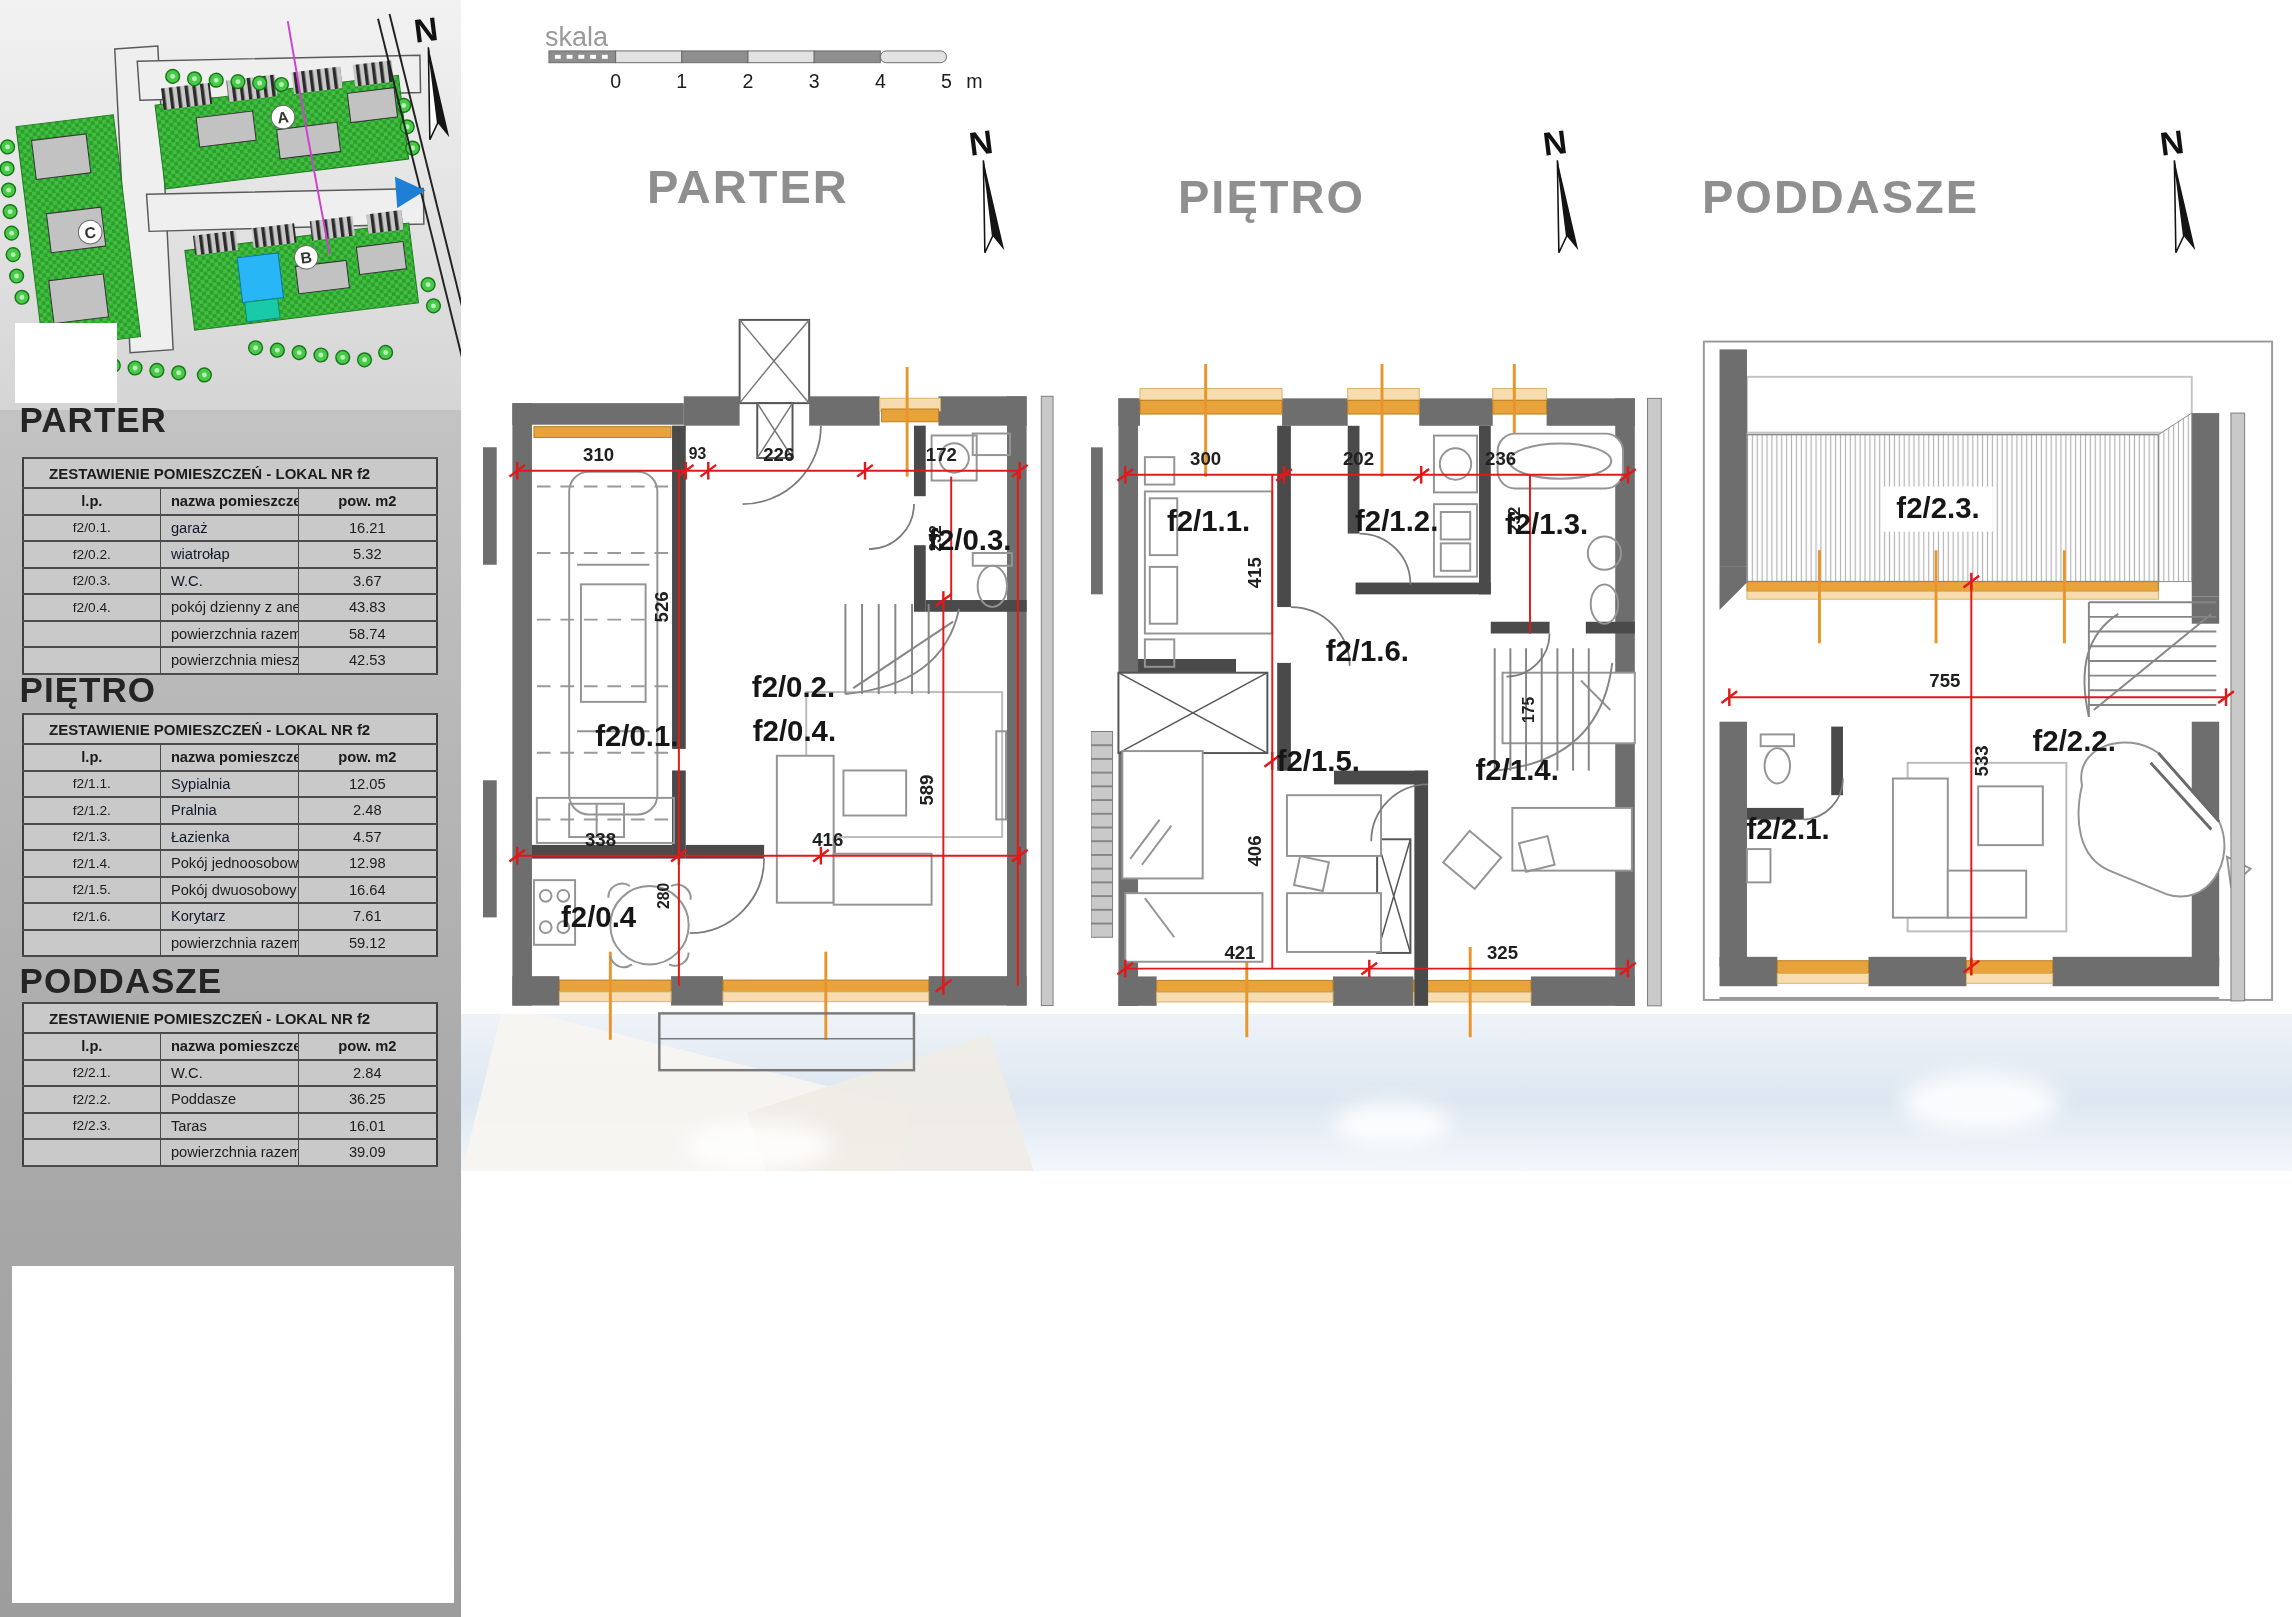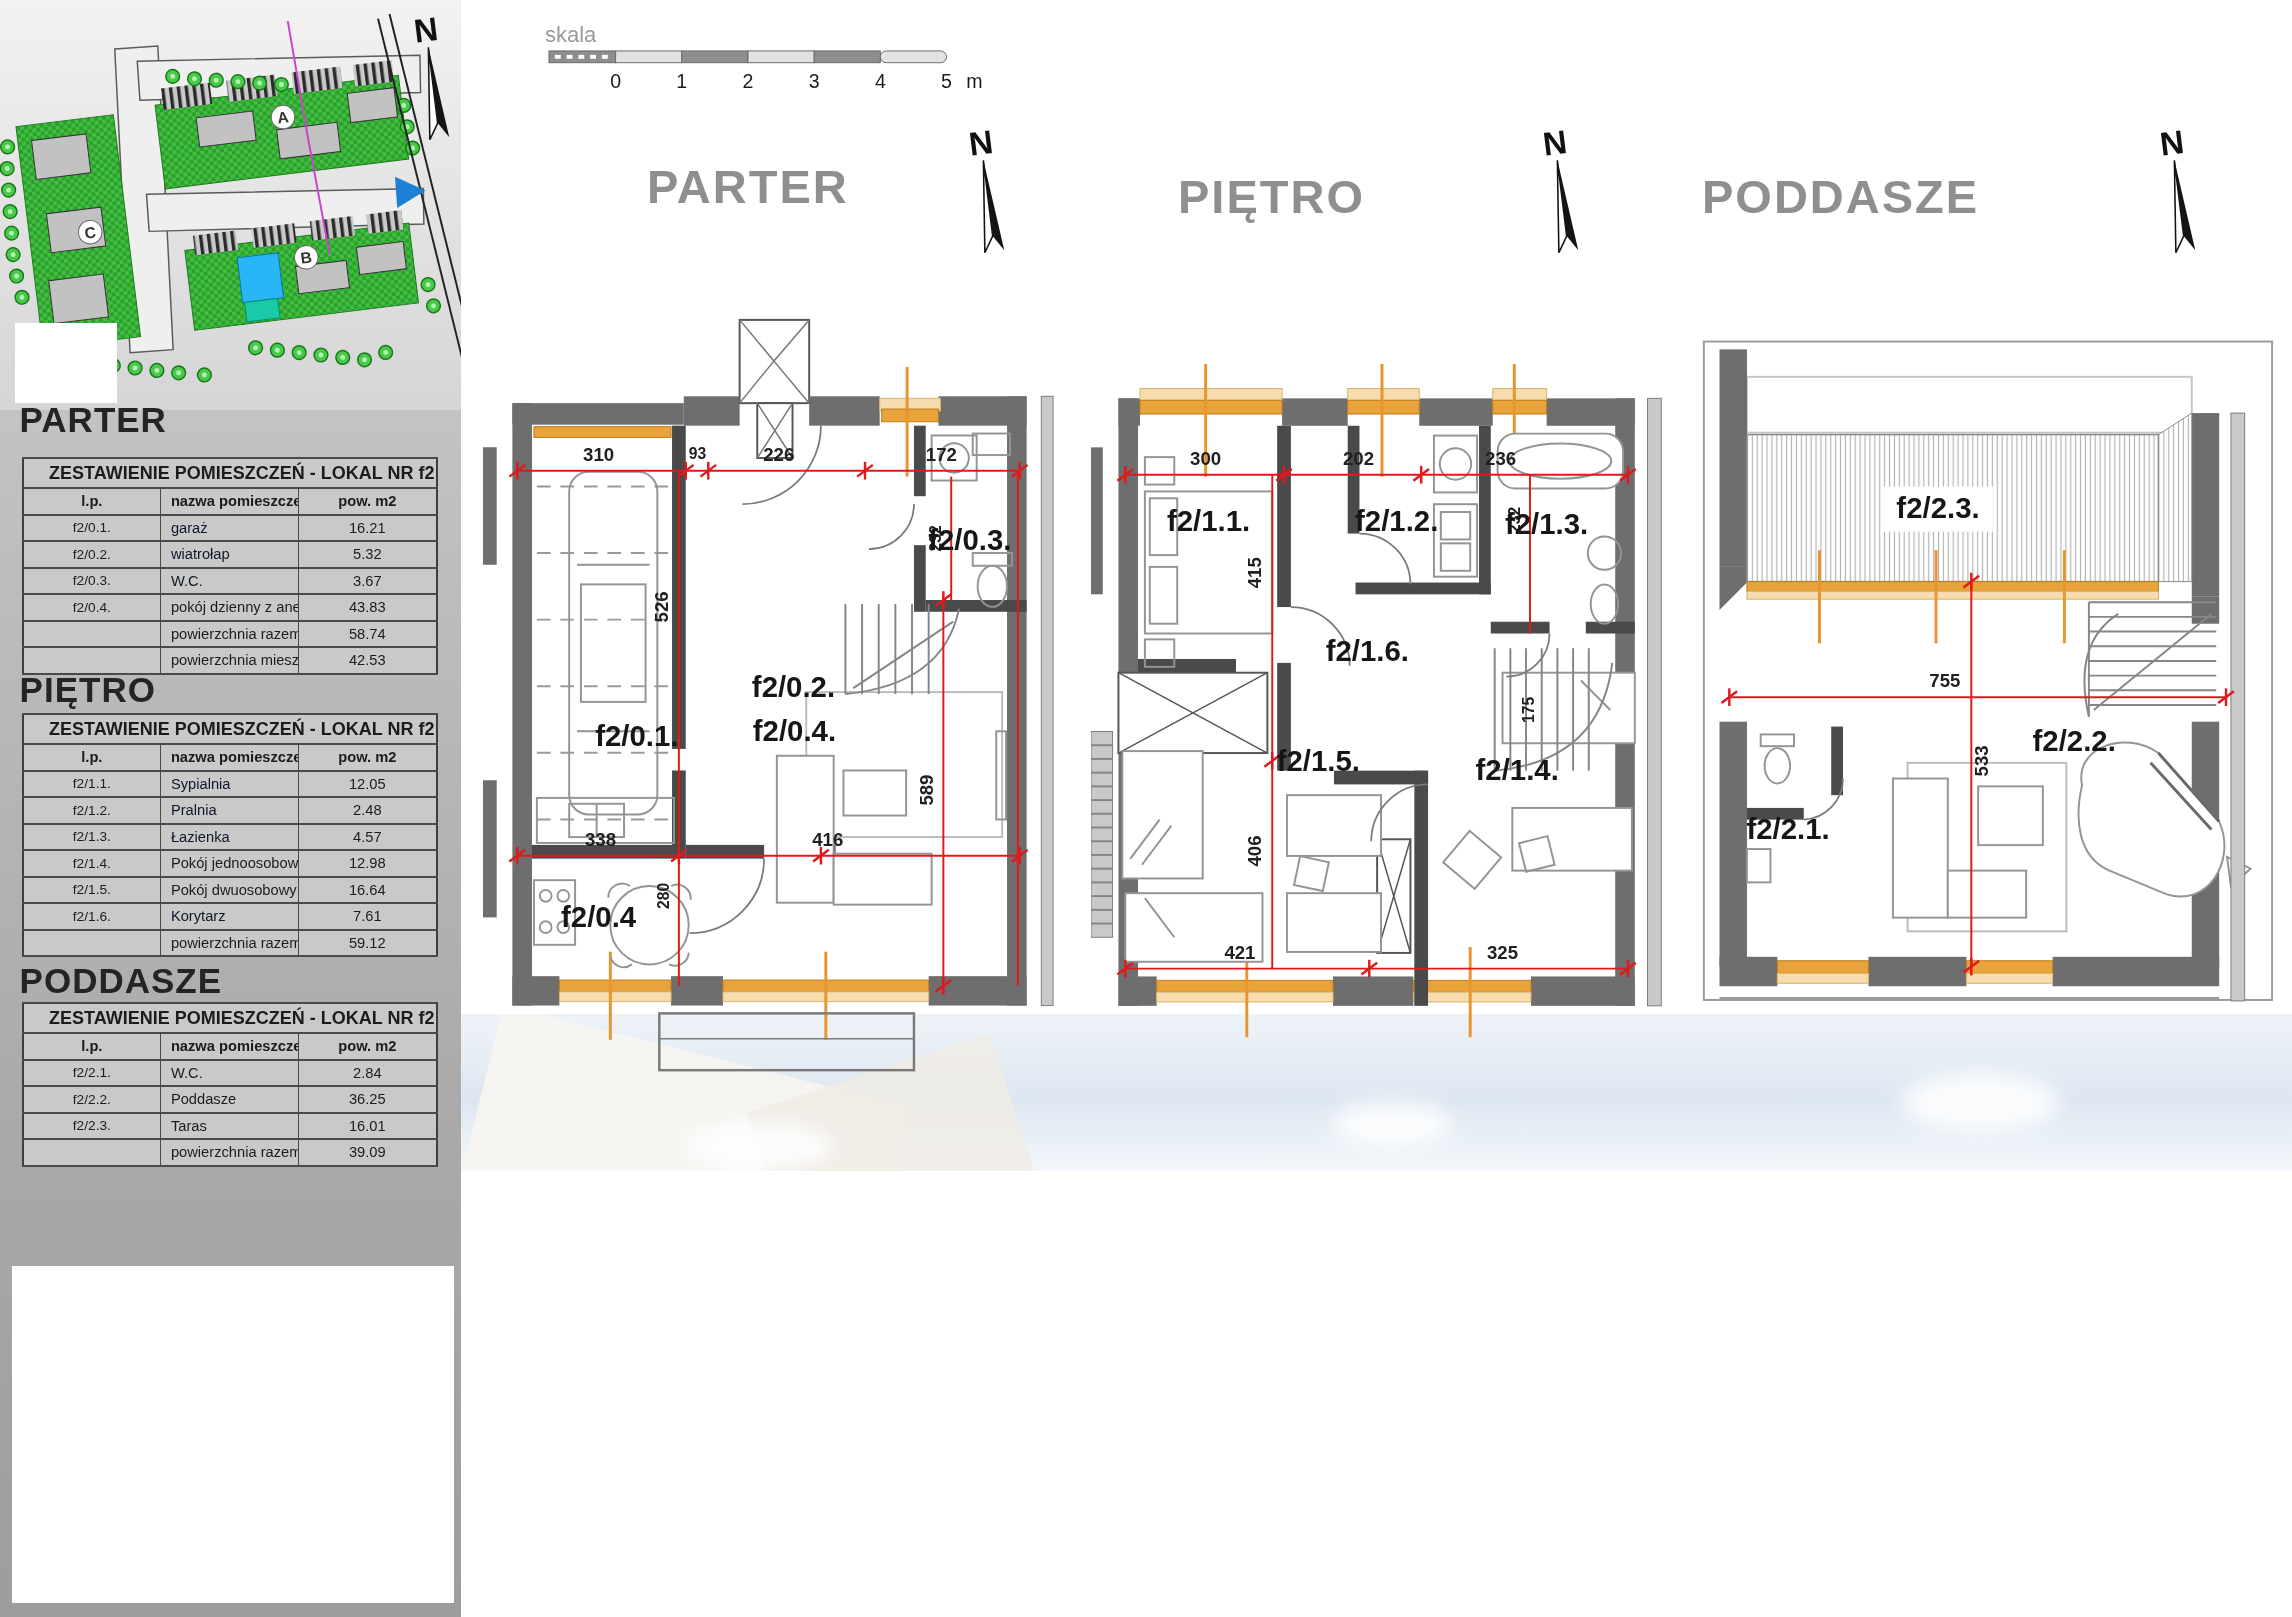--- a/index.html
+++ b/index.html
@@ -11,36 +11,36 @@
   #site-area{left:0;top:0;width:461px;height:410px;background:linear-gradient(180deg,#f2f2f2 0%,#e2e2e2 55%,#d5d5d5 100%);}
   #sidebar-lower{left:0;top:410px;width:461px;height:1208px;background:linear-gradient(180deg,#c3c3c3 0%,#a9a9a9 60%,#9d9d9d 100%);}
   #white-patch{left:14.7px;top:323px;width:102px;height:80px;background:#ffffff;}
   #white-box{left:11.8px;top:1266px;width:442px;height:337px;background:#ffffff;}
   .side-h{font-size:35px;font-weight:600;color:#242424;letter-spacing:1px;}
 
   table.rooms{border-collapse:collapse;width:416px;background:#c9c9c9;border:2.9px solid #3e3e3e;
               font-size:14.7px;color:#1c1c1c;table-layout:fixed;}
   table.rooms th,table.rooms td{border:1.5px solid #4a4a4a;border-top-width:2.5px;border-bottom-width:2.5px;
               height:24.5px;padding:0 3.9px;overflow:hidden;white-space:nowrap;}
-  table.rooms .t-title{font-size:18px;font-weight:600;text-align:left;padding-left:25.5px;height:28px;}
+  table.rooms .t-title{font-size:15px;font-weight:600;text-align:left;padding-left:25.5px;height:28px;}
   table.rooms .c-lp{width:61px;text-align:center;font-size:13.7px;}
   table.rooms .c-name{text-align:left;padding-left:9.8px;}
   table.rooms .c-area{width:73px;text-align:center;}
   table.rooms th.c-lp,table.rooms th.c-name,table.rooms th.c-area{font-weight:600;font-size:14.7px;}
   table.rooms th.c-name{text-align:center;}
   .muted{color:#0f172a;}
 
   .tot-row{display:flex;font-size:20.6px;font-weight:600;color:#1a1a1a;line-height:27.4px;}
   .tot-row .lab{flex:0 0 282px;}
 
   
   .plan-title{font-size:47px;font-weight:600;color:#8f8f8f;letter-spacing:2px;}
   .north{width:53px;height:137px;transform:rotate(-7deg);}
   .north .nl{display:block;text-align:center;font-size:33px;font-weight:600;color:#111;line-height:31px;}
-  #skala-label{font-size:22px;color:#9a9a9a;}
+  #skala-label{font-size:27px;color:#9a9a9a;}
 
   
   .wall{fill:#6e6e6e;}
   .iwall{fill:#4a4a4a;}
   .lite{fill:#c9c9c9;stroke:#7c7c7c;stroke-width:1;}
   .furn{fill:#ffffff;stroke:#949494;stroke-width:2;}
   .furno{fill:none;stroke:#949494;stroke-width:2;}
   .rug{fill:none;stroke:#bcbcbc;stroke-width:2;}
   .stair{stroke:#868686;stroke-width:2;fill:none;}
   .door{stroke:#7a7a7a;stroke-width:1.8;fill:none;}

